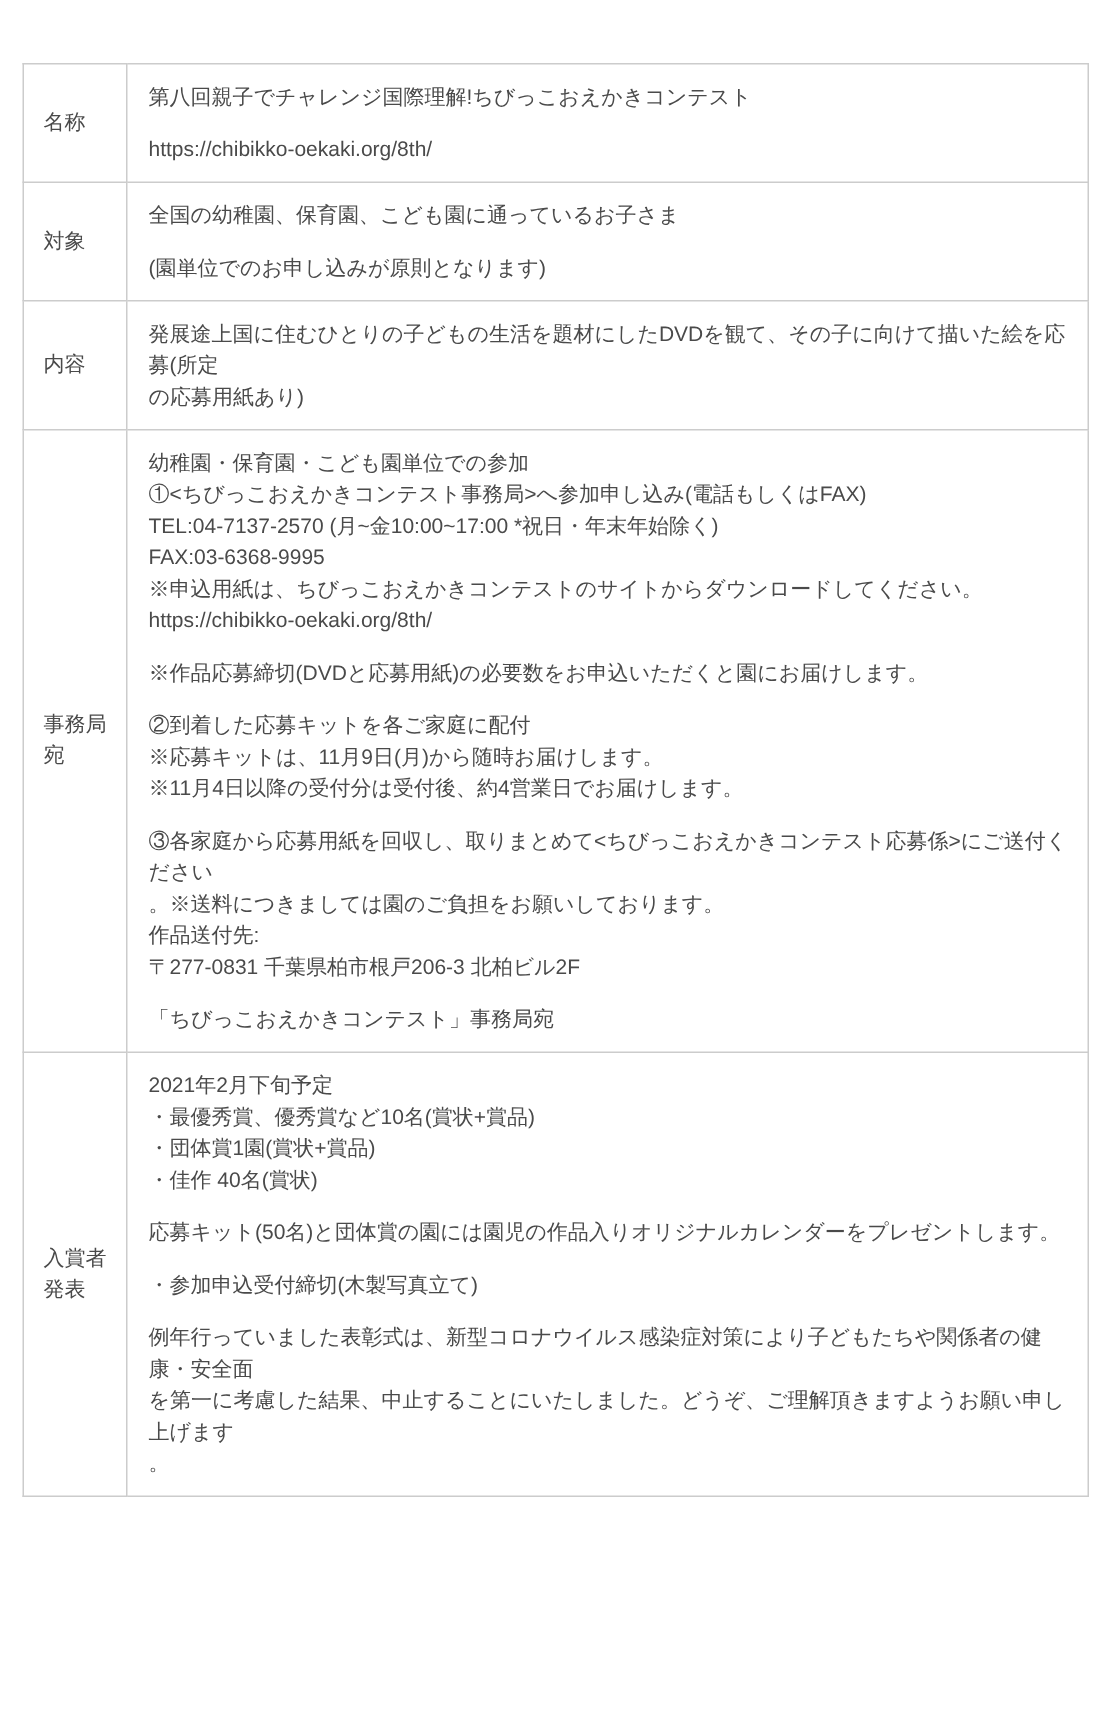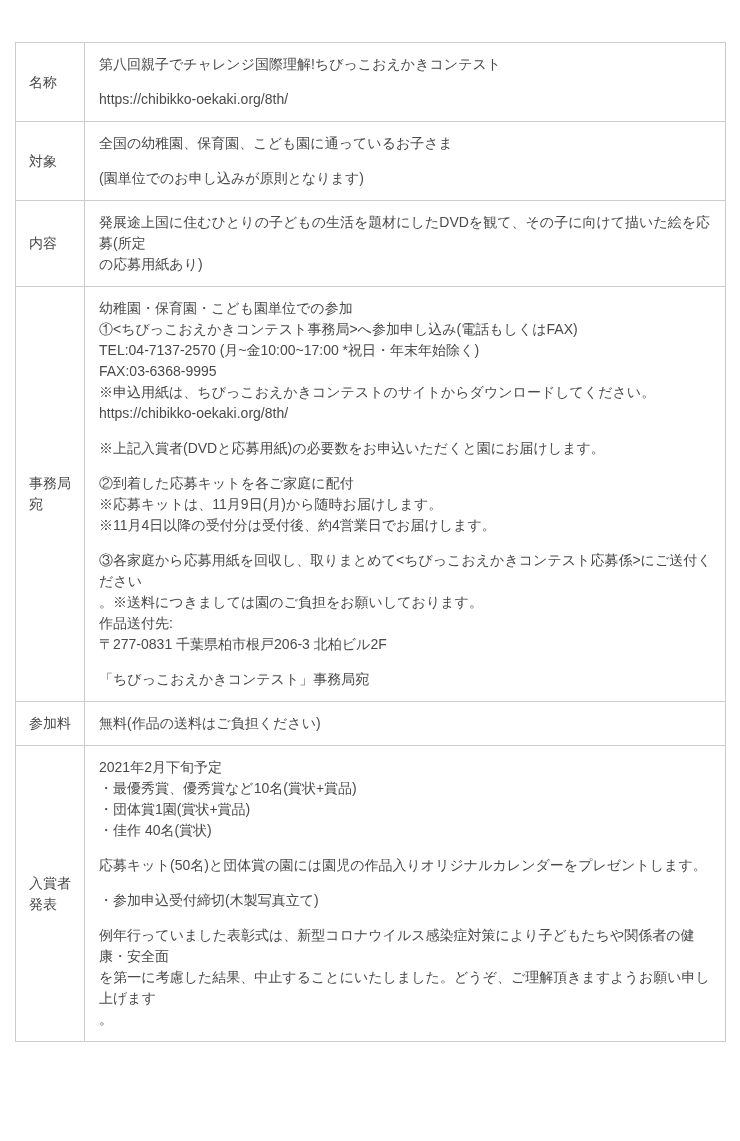--- a/index.html
+++ b/index.html
@@ -80,33 +80,27 @@
     <div class="cell label">内容</div>
     <div class="cell content">
           <p>発展途上国に住むひとりの子どもの生活を題材にしたDVDを観て、その子に向けて描いた絵を応募(所定<br>の応募用紙あり)</p>
         </div>
   </div>
 
   <div class="info-row">
     <div class="cell label">事務局宛</div>
     <div class="cell content">
           <p>幼稚園・保育園・こども園単位での参加<br>①&lt;ちびっこおえかきコンテスト事務局&gt;へ参加申し込み(電話もしくはFAX)<br>TEL:04-7137-2570 (月~金10:00~17:00 *祝日・年末年始除く)<br>FAX:03-6368-9995<br>※申込用紙は、ちびっこおえかきコンテストのサイトからダウンロードしてください。<br>https://chibikko-oekaki.org/8th/</p>
-          <p>※上記入賞者(DVDと応募用紙)の必要数をお申込いただくと園にお届けします。</p>
+          <p>※作品応募締切(DVDと応募用紙)の必要数をお申込いただくと園にお届けします。</p>
           <p>②到着した応募キットを各ご家庭に配付<br>※応募キットは、11月9日(月)から随時お届けします。<br>※11月4日以降の受付分は受付後、約4営業日でお届けします。</p>
           <p>③各家庭から応募用紙を回収し、取りまとめて&lt;ちびっこおえかきコンテスト応募係&gt;にご送付ください<br>。※送料につきましては園のご負担をお願いしております。<br>作品送付先:<br>〒277-0831 千葉県柏市根戸206-3 北柏ビル2F</p>
           <p>「ちびっこおえかきコンテスト」事務局宛</p>
         </div>
   </div>
 
-  <div class="info-row">
-    <div class="cell label">参加料</div>
-    <div class="cell content">
-          <p>無料(作品の送料はご負担ください)</p>
-        </div>
-  </div>
 
   <div class="info-row">
     <div class="cell label">入賞者発表</div>
     <div class="cell content">
           <p>2021年2月下旬予定<br>・最優秀賞、優秀賞など10名(賞状+賞品)<br>・団体賞1園(賞状+賞品)<br>・佳作 40名(賞状)</p>
           <p>応募キット(50名)と団体賞の園には園児の作品入りオリジナルカレンダーをプレゼントします。</p>
           <p>・参加申込受付締切(木製写真立て)</p>
           <p>例年行っていました表彰式は、新型コロナウイルス感染症対策により子どもたちや関係者の健康・安全面<br>を第一に考慮した結果、中止することにいたしました。どうぞ、ご理解頂きますようお願い申し上げます<br>。</p>
         </div>
   </div>

